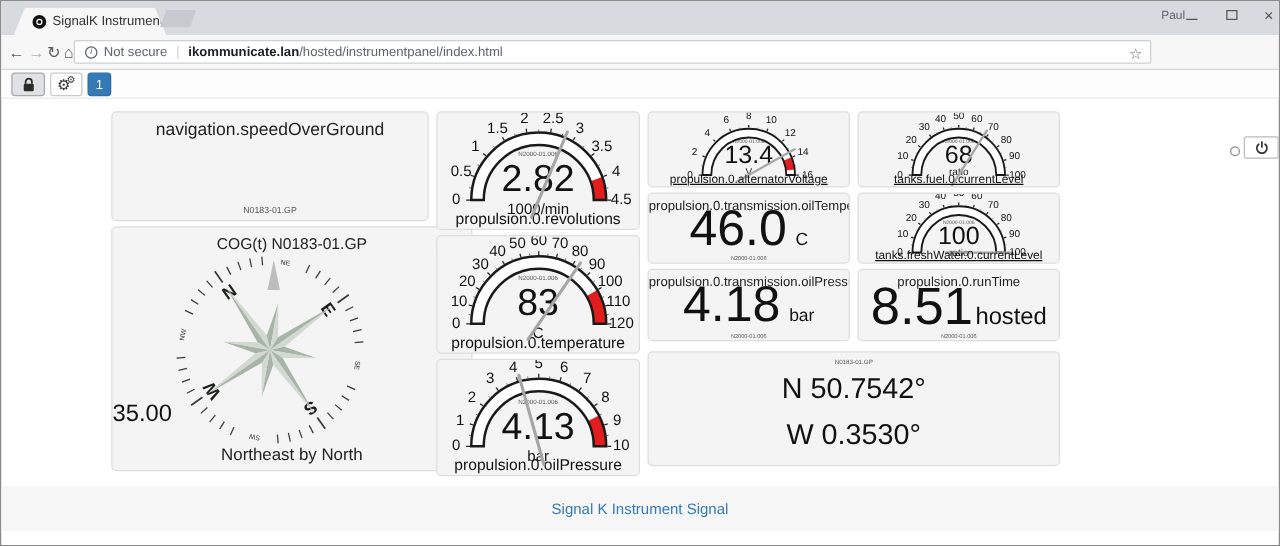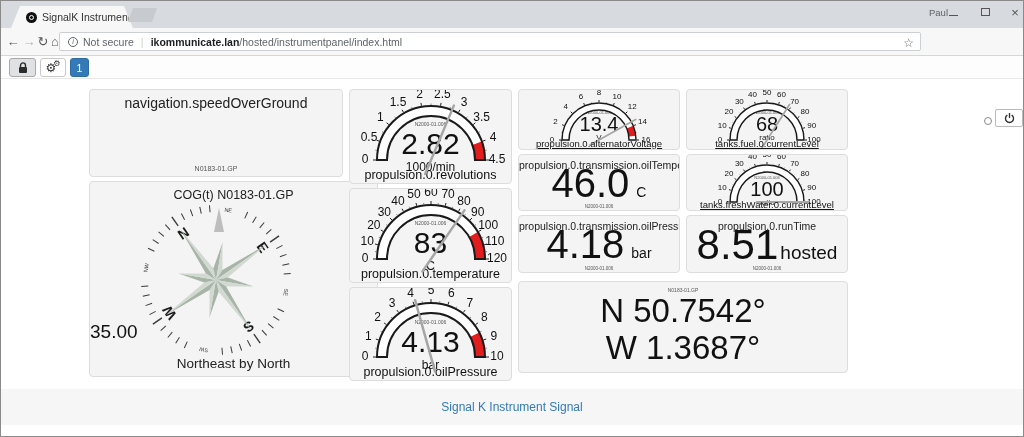--- a/index.html
+++ b/index.html
@@ -72,21 +72,21 @@
   .w-speed .d-unit{font-size:21px;margin-left:10px;}
   .w-speed .d-source{bottom:4px;font-size:7px;}
   .w-dsm .d-title{top:4px;font-size:10.5px;}
   .w-dsm .d-row{top:8px;}
   .w-dsm .d-value{font-size:40px;line-height:1;}
   .w-dsm .d-unit{font-size:14px;margin-left:7px;}
   .w-dsm .d-source{bottom:1px;font-size:4.5px;}
   .w-runtime .d-value{font-size:42px;}
   .w-runtime .d-unit{font-size:19px;margin-left:2px;}
   .w-pos .d-source{top:5px;font-size:5px;}
-  .w-pos .pos-lines{position:absolute;top:10px;left:0;right:0;text-align:center;font-size:33px;line-height:37px;color:#111;}
+  .w-pos .pos-lines{position:absolute;top:10px;left:0;right:0;text-align:center;font-size:23px;line-height:37px;color:#111;}
   .w-compass .c-title{position:absolute;top:6px;left:0;right:0;text-align:center;font-size:12.5px;color:#222;}
   .w-compass .c-value{position:absolute;top:139px;left:0;right:0;font-size:19px;color:#111;z-index:2;}
   .w-compass .c-sub{position:absolute;bottom:5px;left:0;right:0;text-align:center;font-size:13.5px;color:#222;z-index:2;}
   .w-compass svg{top:18px;z-index:1;}
   
   .footer{position:absolute;left:0;top:388px;width:100%;height:36px;background:#f6f6f6;
     display:flex;align-items:center;justify-content:center;}
   .footer a{font-size:12px;color:#337ab7;text-decoration:none;}
 </style>
 </head>
@@ -520,21 +520,21 @@
       <span class="d-value">8.51</span>
       <span class="d-unit">hosted</span>
     </div>
     <div class="d-source">N2000-01.006</div>
   </div>
 
   <div class="widget w-pos" style="left:517px;top:280px;width:330px;height:92px;">
     <div class="d-source">N0183-01.GP</div>
     <div class="pos-lines">
       <div>N 50.7542°</div>
-      <div>W 1.3687°</div>
+      <div>W 0.3530°</div>
     </div>
   </div>
 
   <div class="footer">
     <a href="#">Signal K Instrument Signal</a>
   </div>
 
 </div>
 
 </body></html>

